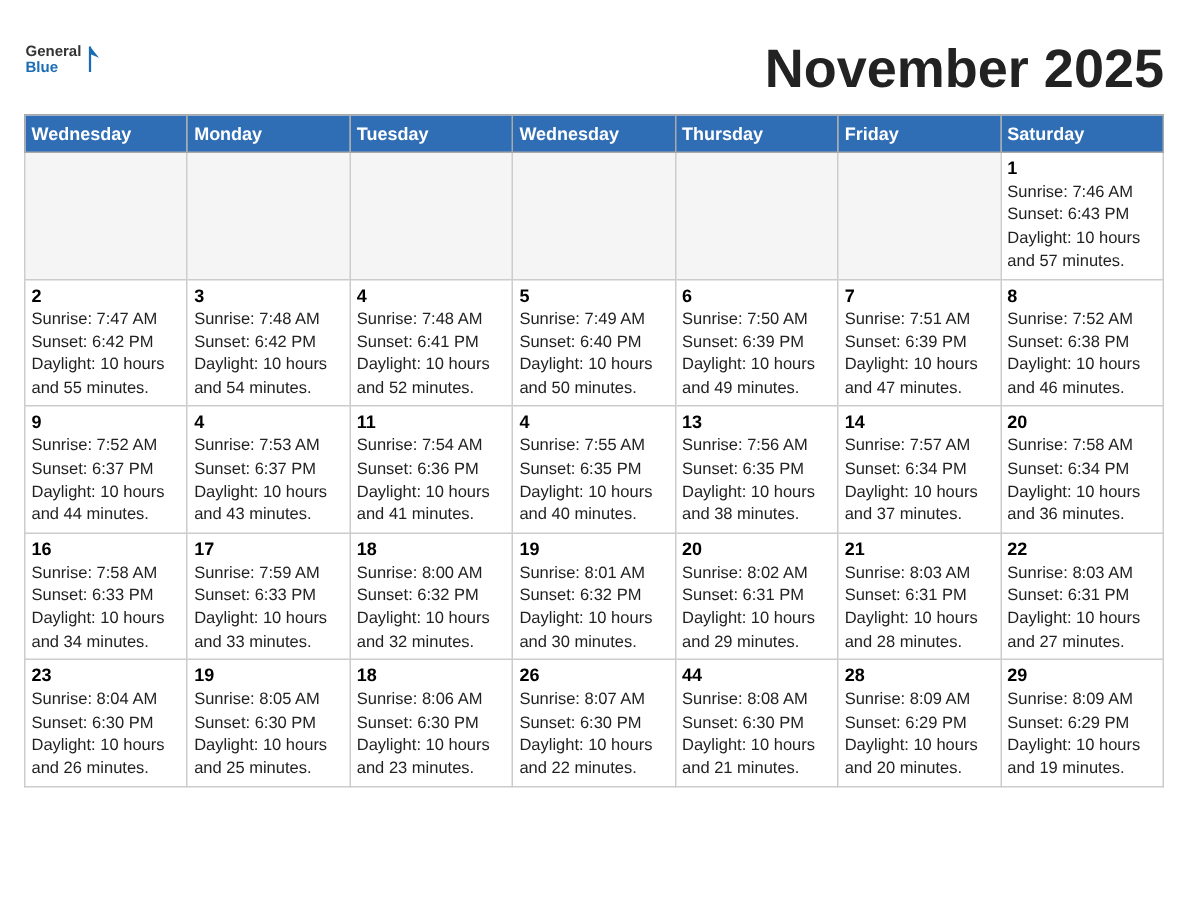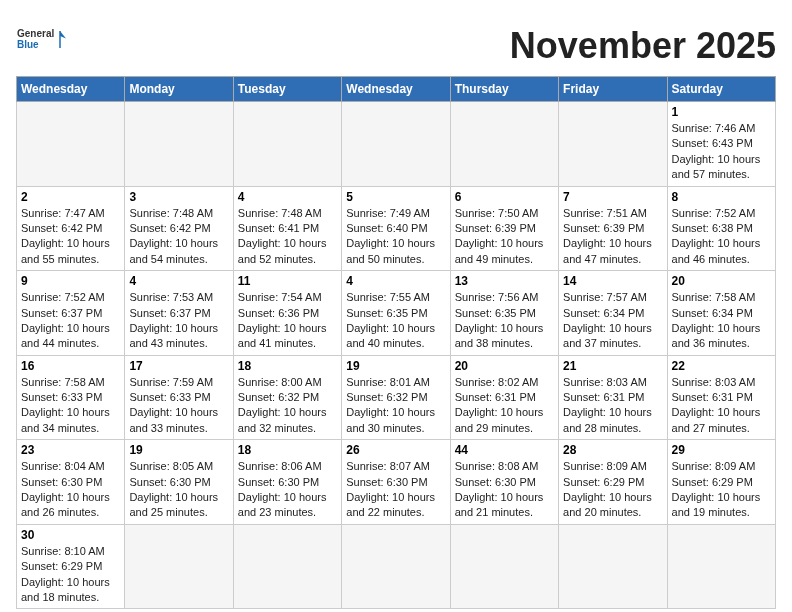--- a/index.html
+++ b/index.html
@@ -228,26 +228,14 @@
         </td>
         <td>
           <span class="day-num">28</span>
           <div class="day-info">Sunrise: 8:09 AM<br>Sunset: 6:29 PM<br>Daylight: 10 hours<br>and 20 minutes.</div>
         </td>
         <td>
           <span class="day-num">29</span>
           <div class="day-info">Sunrise: 8:09 AM<br>Sunset: 6:29 PM<br>Daylight: 10 hours<br>and 19 minutes.</div>
         </td>
       </tr>
-      <tr>
-        <td>
-          <span class="day-num">30</span>
-          <div class="day-info">Sunrise: 8:10 AM<br>Sunset: 6:29 PM<br>Daylight: 10 hours<br>and 18 minutes.</div>
-        </td>
-        <td class="empty"></td>
-        <td class="empty"></td>
-        <td class="empty"></td>
-        <td class="empty"></td>
-        <td class="empty"></td>
-        <td class="empty"></td>
-      </tr>
     </tbody>
 </table>
 
 </body></html>

